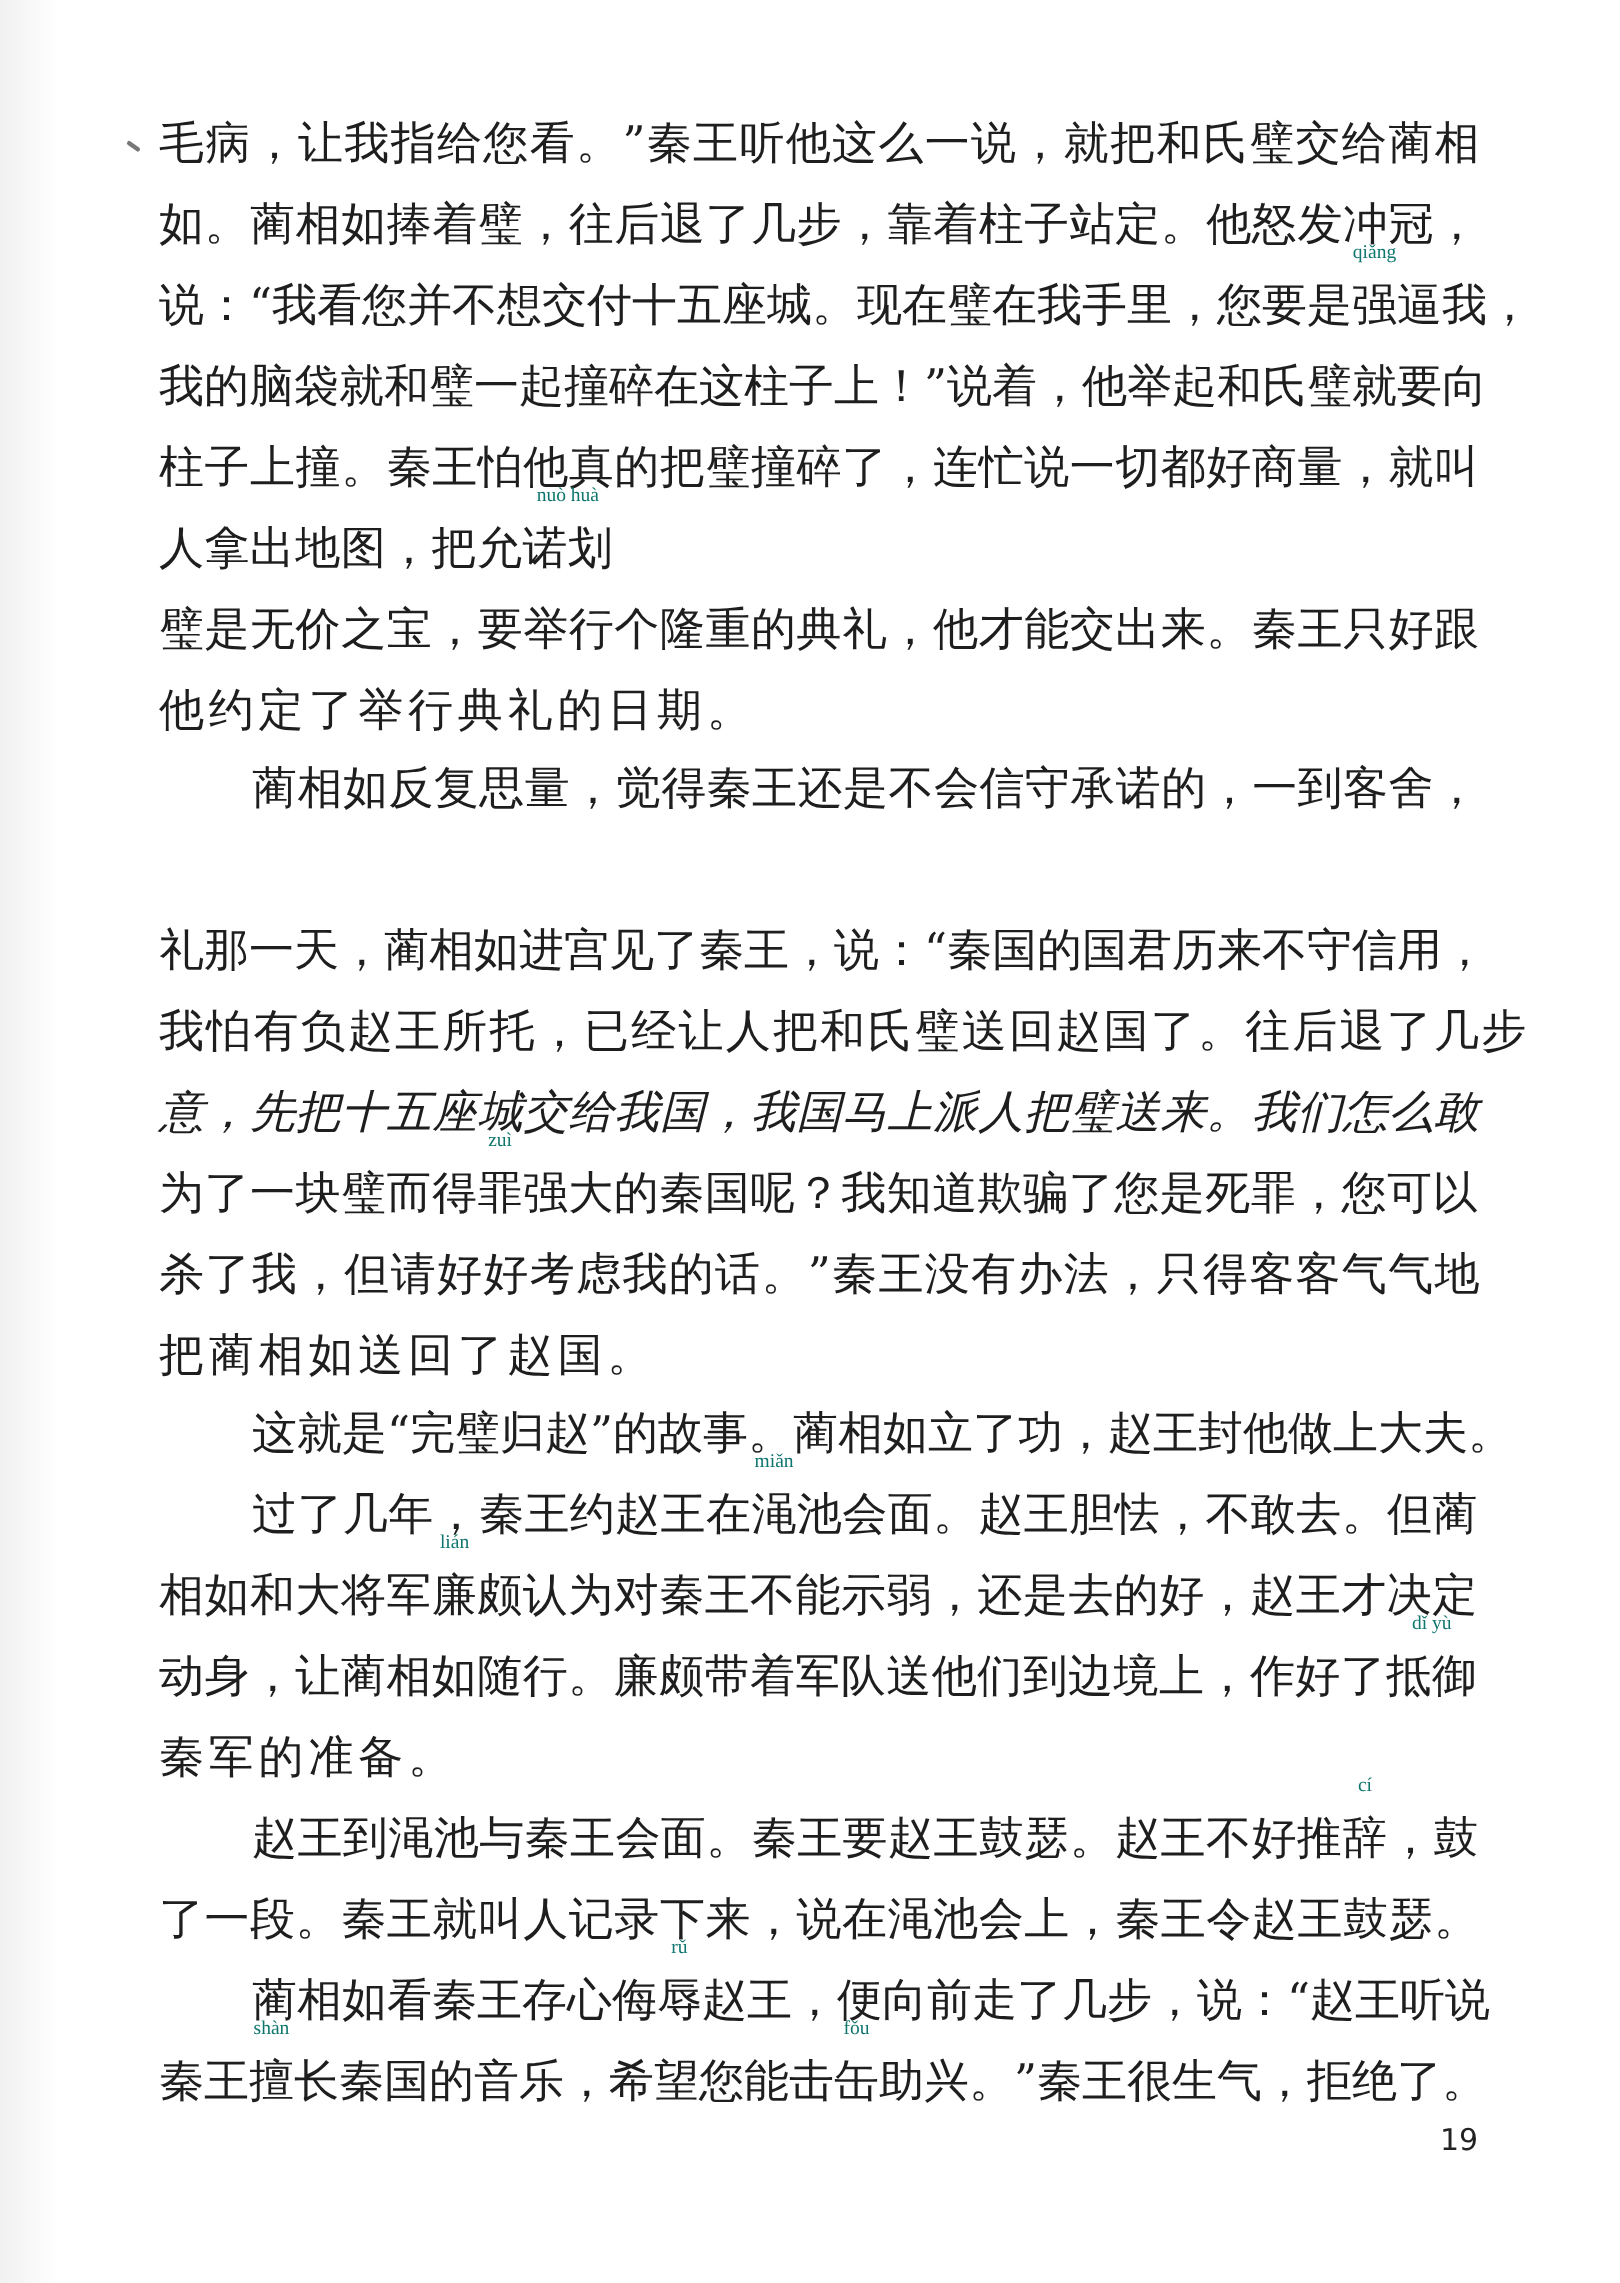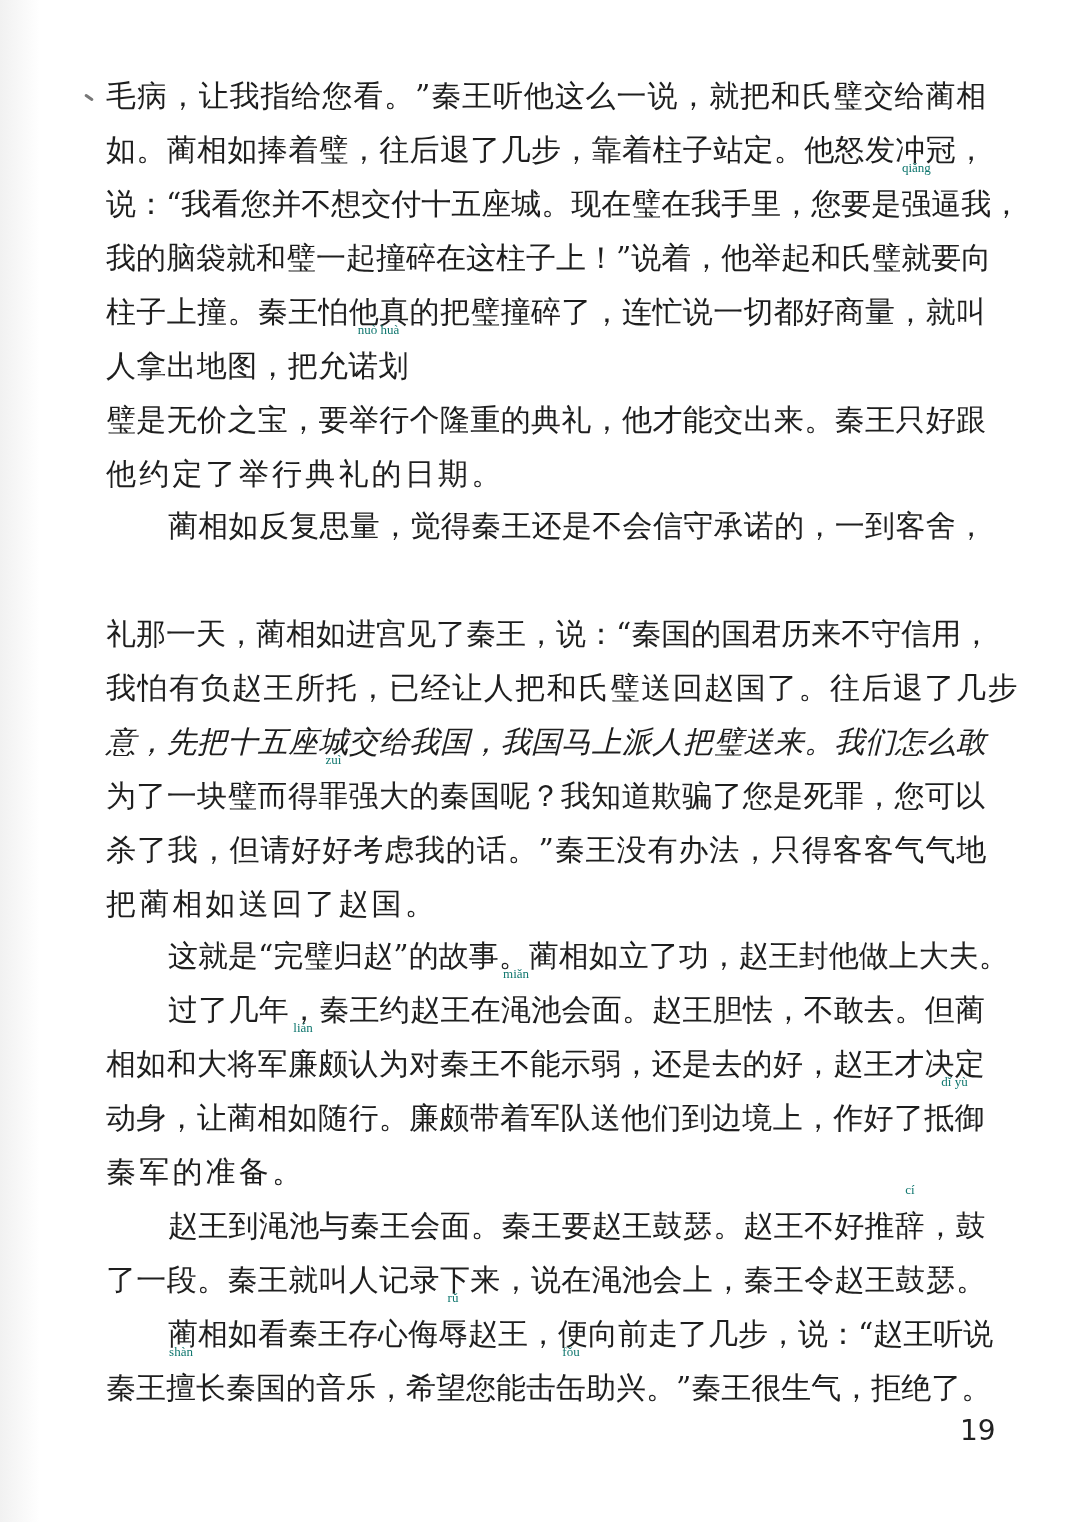--- a/index.html
+++ b/index.html
@@ -20,21 +20,21 @@
   .seg { display: inline-block; white-space: nowrap; }
   .ruby { position: relative; display: inline-block; }
   .py {
     position: absolute; top: -24px; left: 50%; transform: translateX(-50%);
     font-family: Liberation Serif, serif; font-size: 13px; line-height: 16px;
     color: #0f766e; white-space: nowrap; letter-spacing: 0;
   }
   .mark { position: absolute; left: 84px; top: 96px; width: 10px; height: 3px;
     background: #777; transform: rotate(35deg); border-radius: 2px; }
   .page-number { position: absolute; left: 960px; top: 1414px; font-family: "DejaVu Sans", "Liberation Sans", sans-serif;
-    font-size: 28px; color: #222; }
+    font-size: 20px; color: #222; }
 </style>
 </head>
 <body>
 
 <div class="page">
   <div class="shadow"></div>
   <div class="mark"></div>
 
   <div class="line" style="top:76px">
       <span class="seg" style="letter-spacing: 0.892857px;">毛病，让我指给您看。”秦王听他这么一说，就把和氏璧交给蔺相</span>

